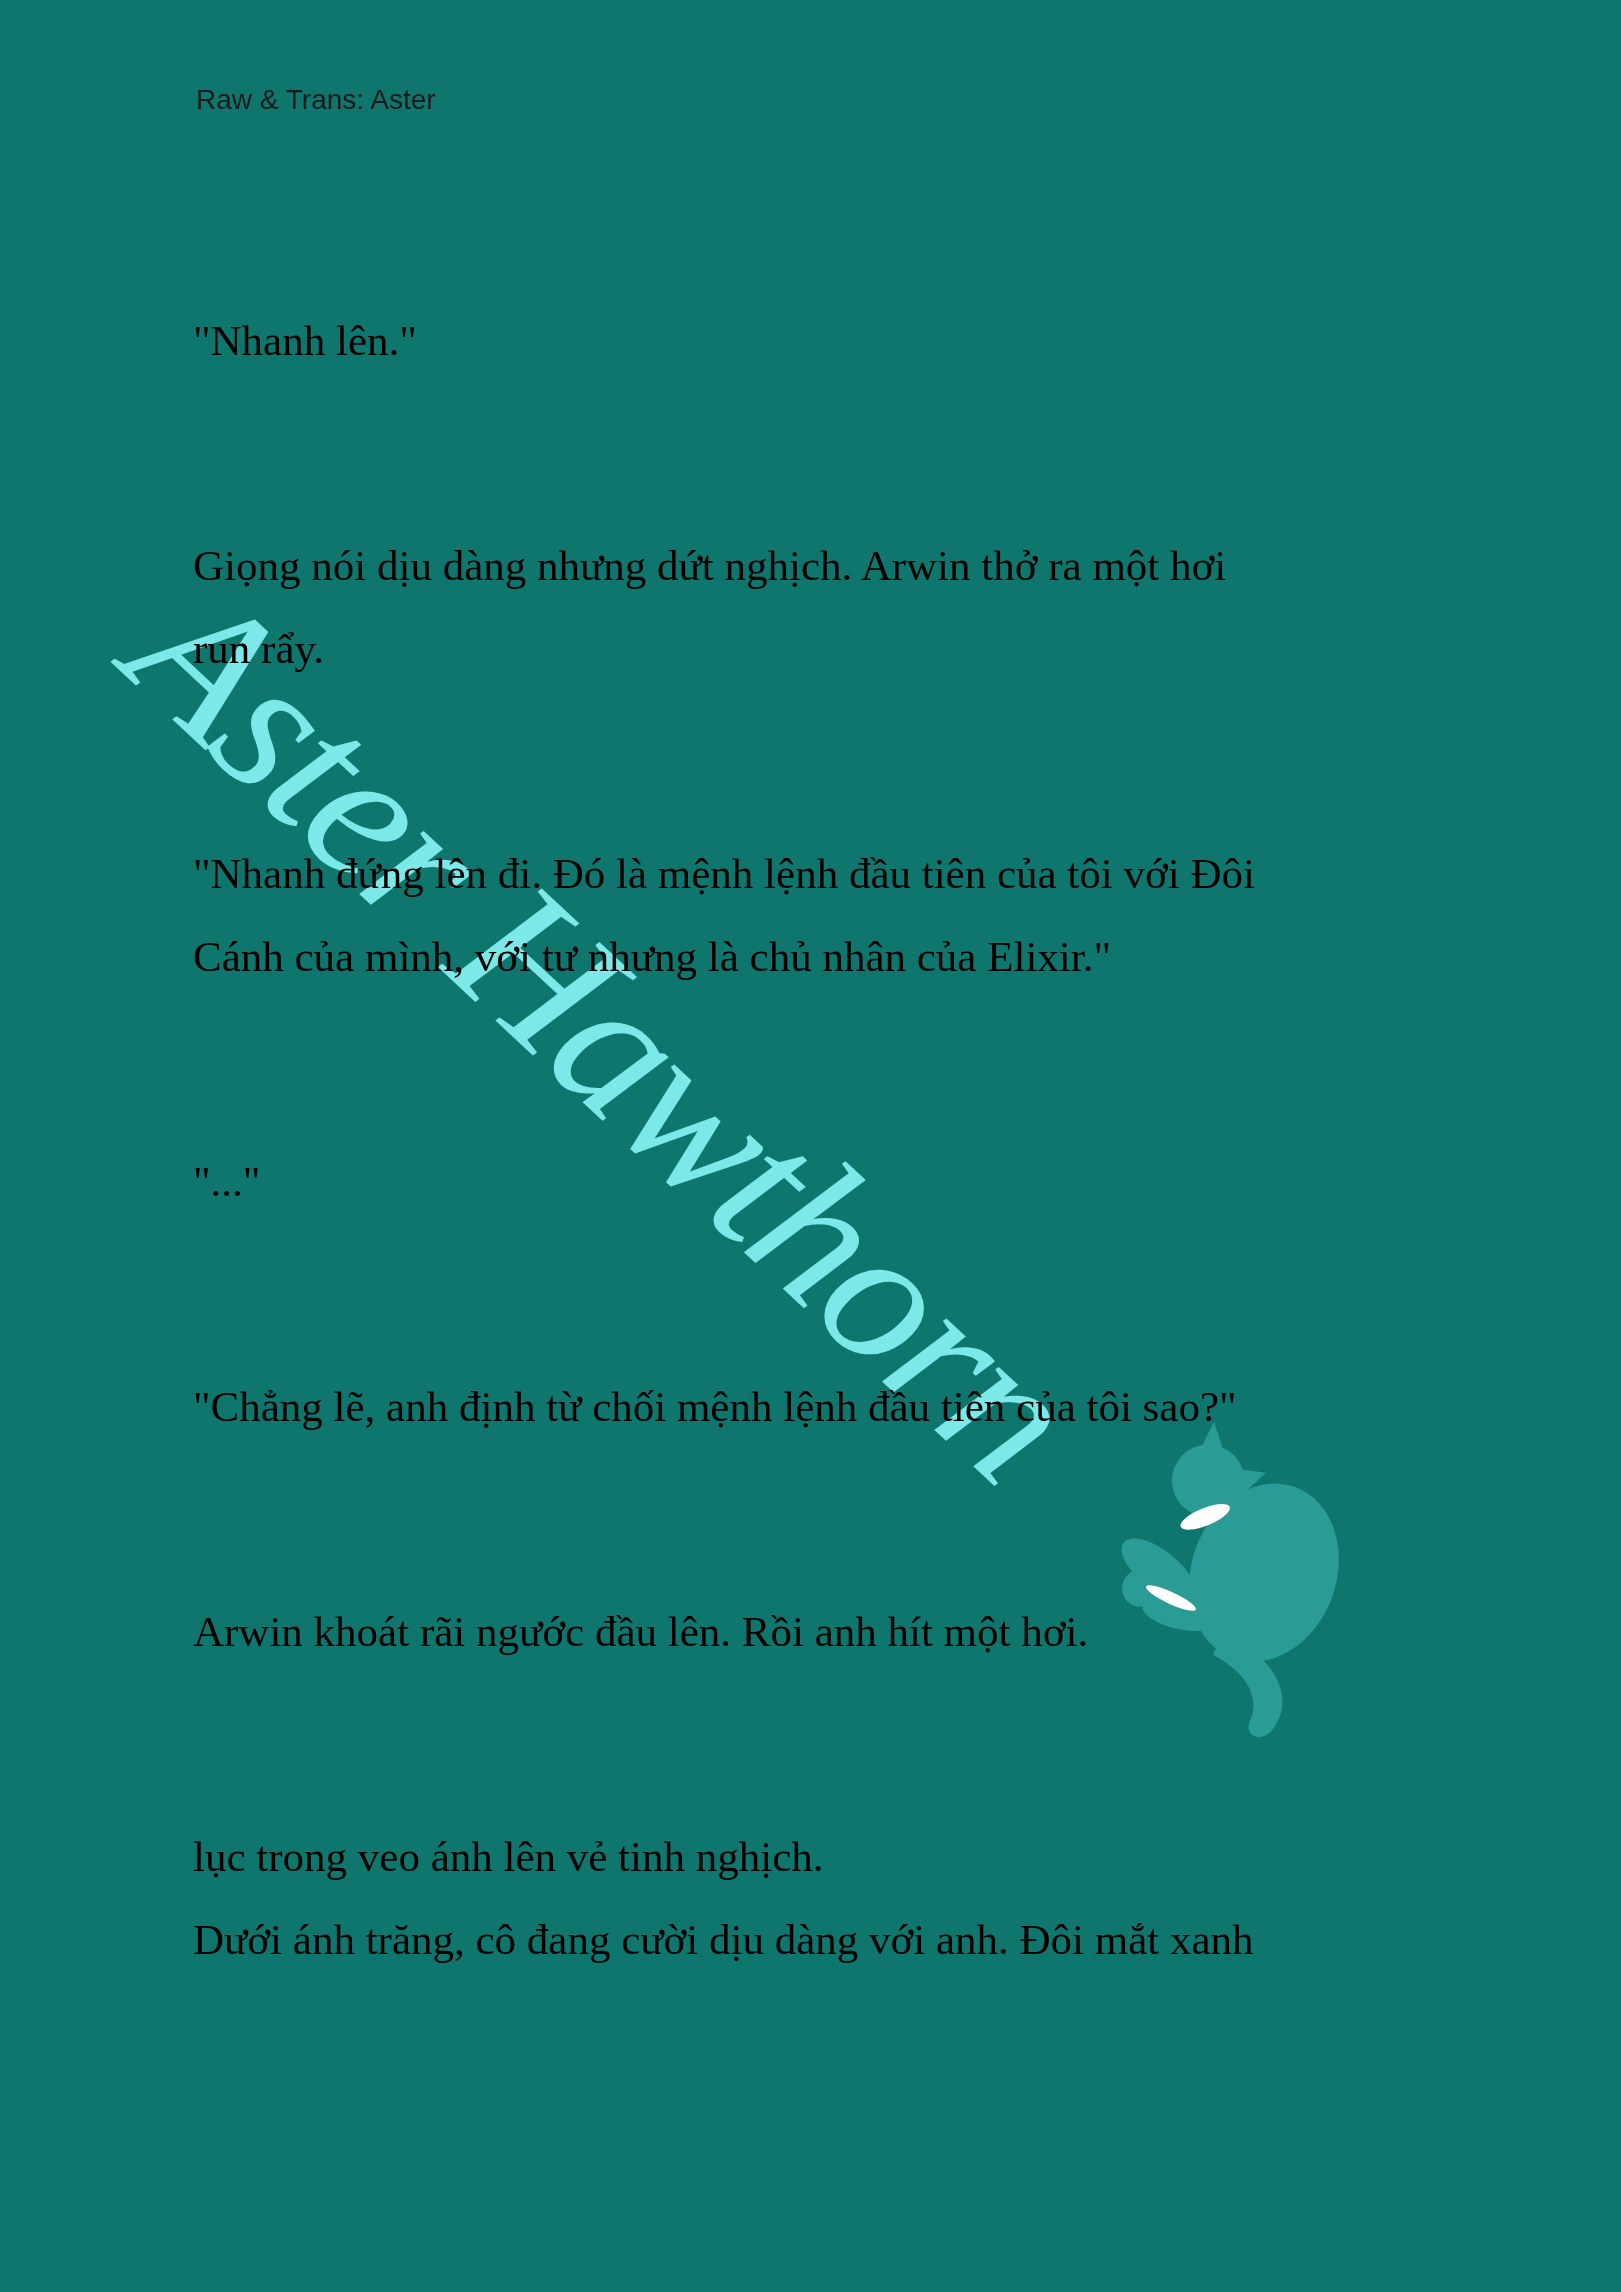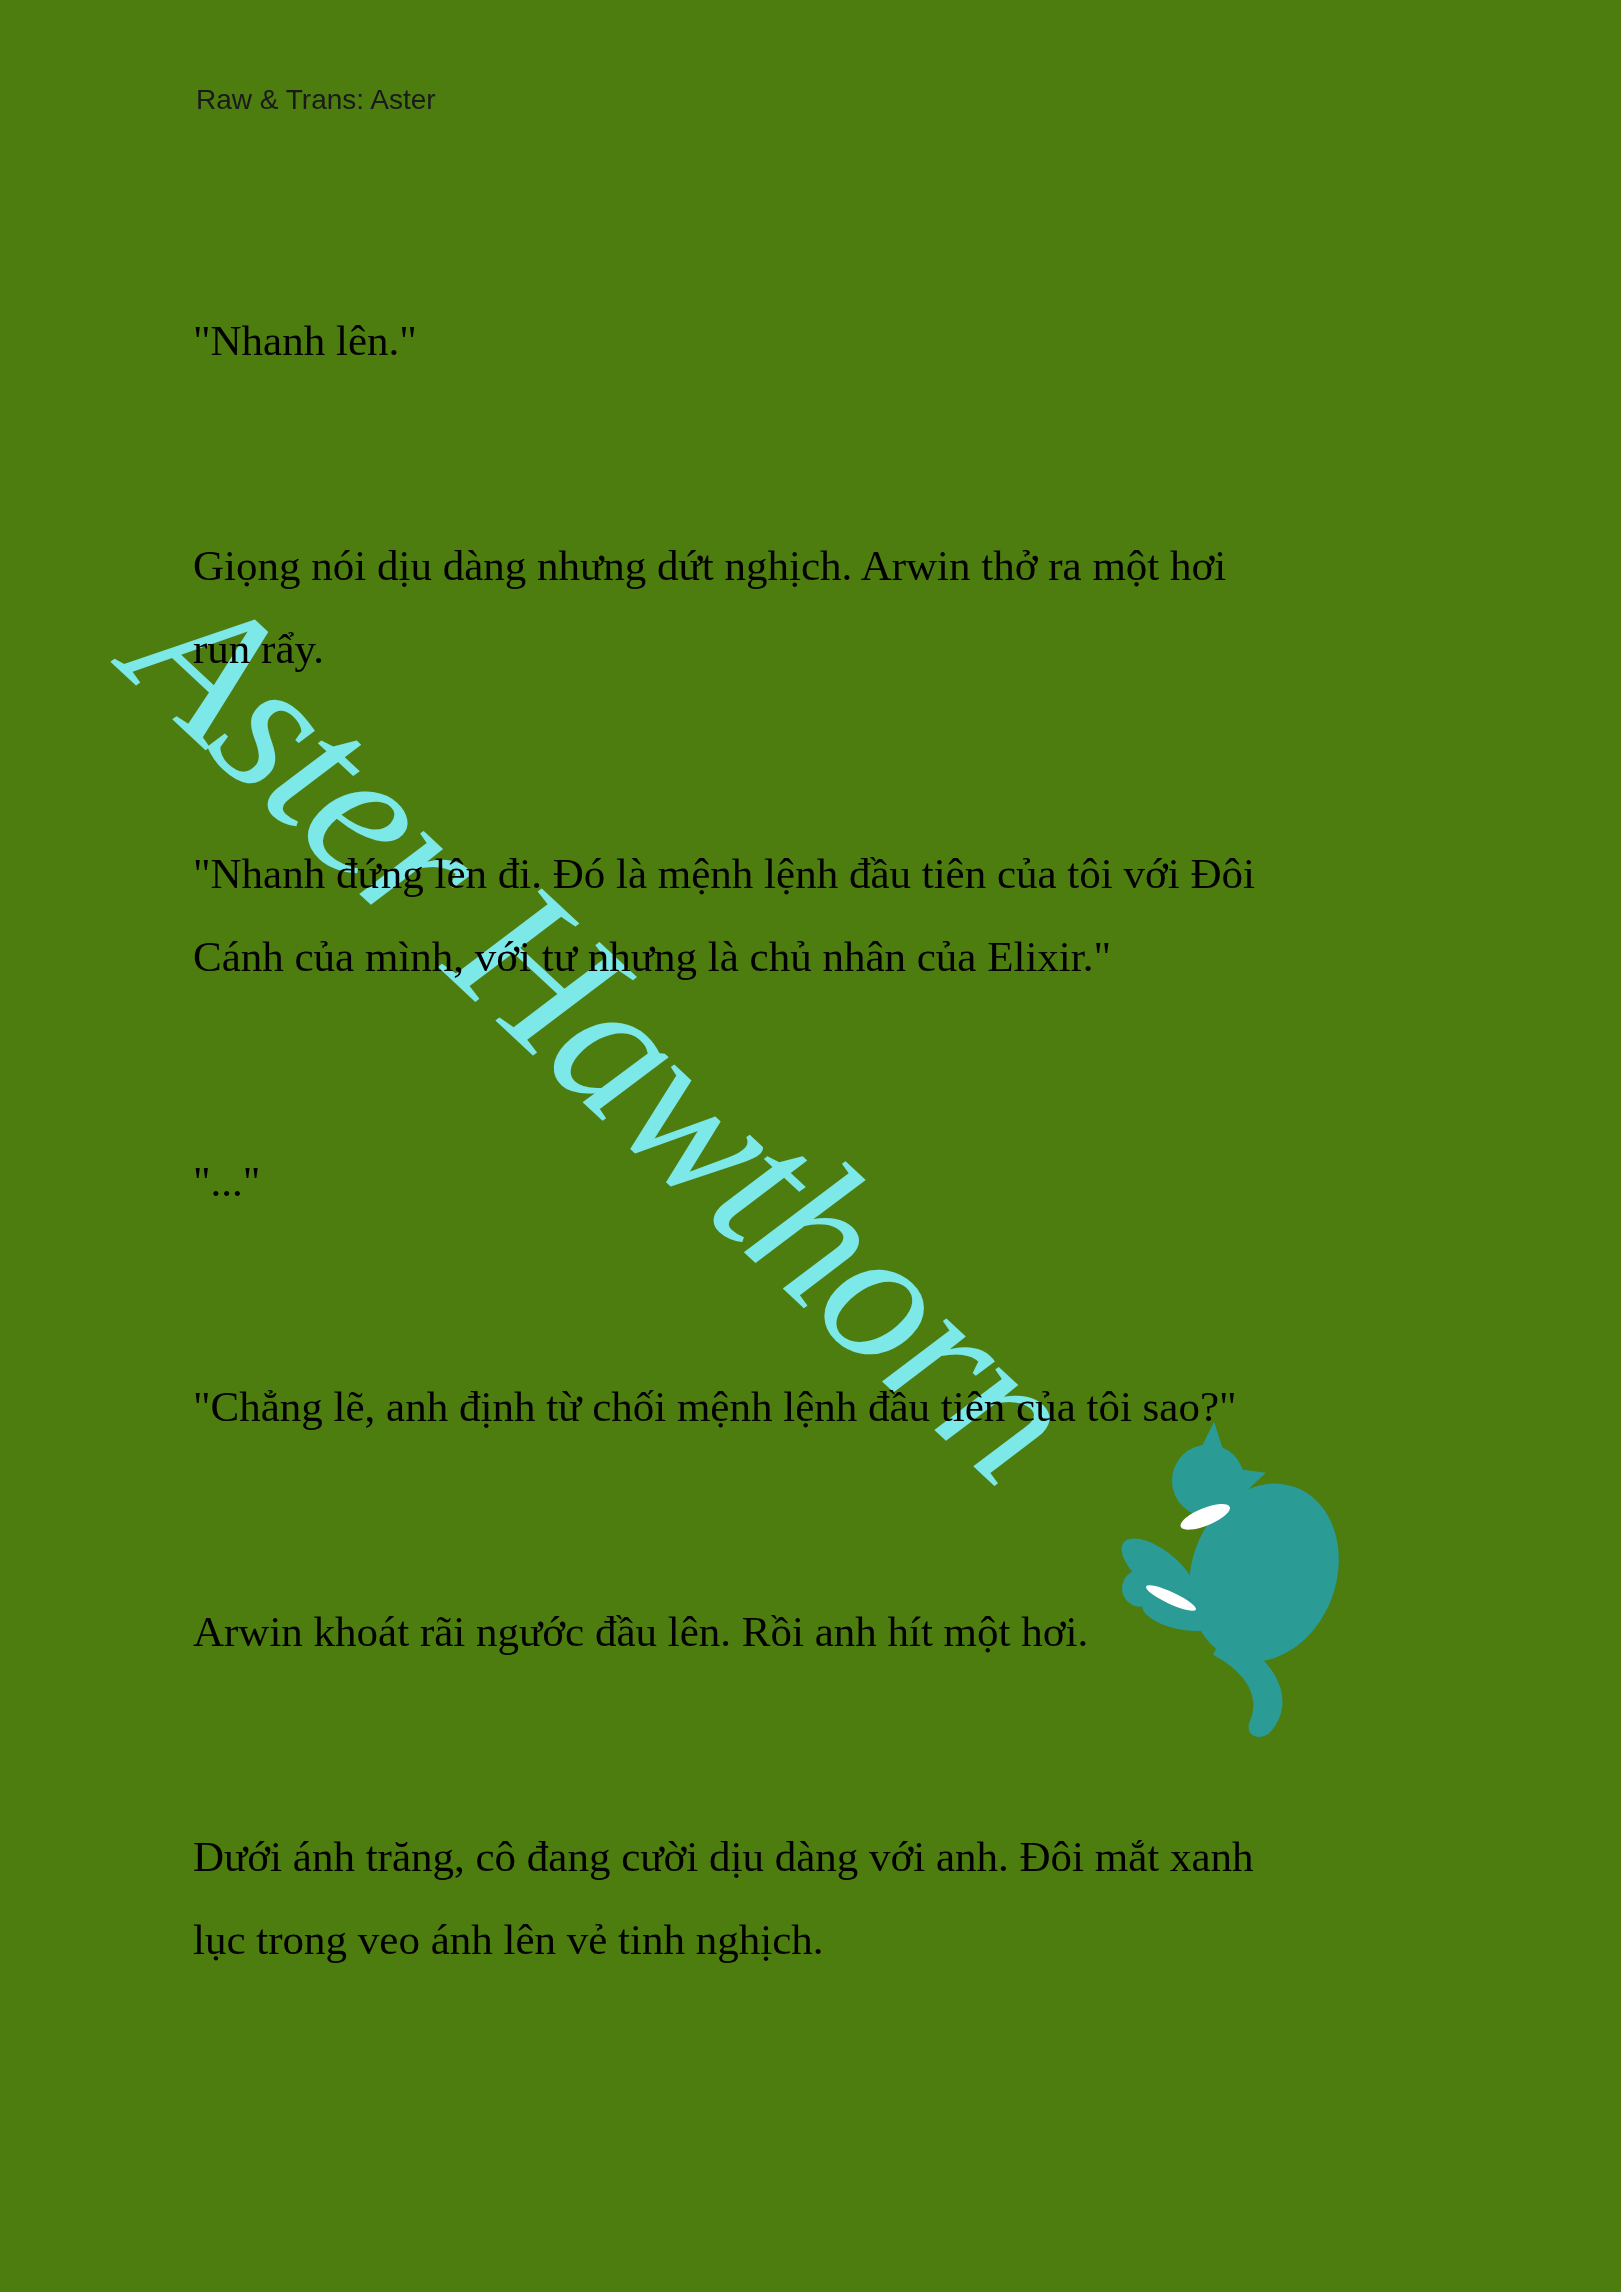--- a/index.html
+++ b/index.html
@@ -1,20 +1,20 @@
 <!DOCTYPE html>
 <html><head>
 <meta charset="utf-8">
 <style>
   html, body { margin: 0; padding: 0; background: #ffffff; }
   #page {
     position: relative;
     width: 1621px;
     height: 2293px;
-    background: #4d7c0f;
+    background: #0f766e;
     overflow: hidden;
     font-family: "Liberation Serif", "DejaVu Serif", serif;
     color: #000000;
   }
   .credit {
     position: absolute;
     left: 196px;
     top: 84px;
     font-family: "Liberation Sans", "DejaVu Sans", sans-serif;
     font-size: 28px;
@@ -104,20 +104,20 @@
 
     <div class="paragraph">
       <div class="line">"Chẳng lẽ, anh định từ chối mệnh lệnh đầu tiên của tôi sao?"</div>
     </div>
 
     <div class="paragraph">
       <div class="line">Arwin khoát rãi ngước đầu lên. Rồi anh hít một hơi.</div>
     </div>
 
     <div class="paragraph">
+      <div class="line">lục trong veo ánh lên vẻ tinh nghịch.</div>
       <div class="line">Dưới ánh trăng, cô đang cười dịu dàng với anh. Đôi mắt xanh</div>
-      <div class="line">lục trong veo ánh lên vẻ tinh nghịch.</div>
     </div>
 
   </div>
 
 </div>
 
 
 </body></html>

